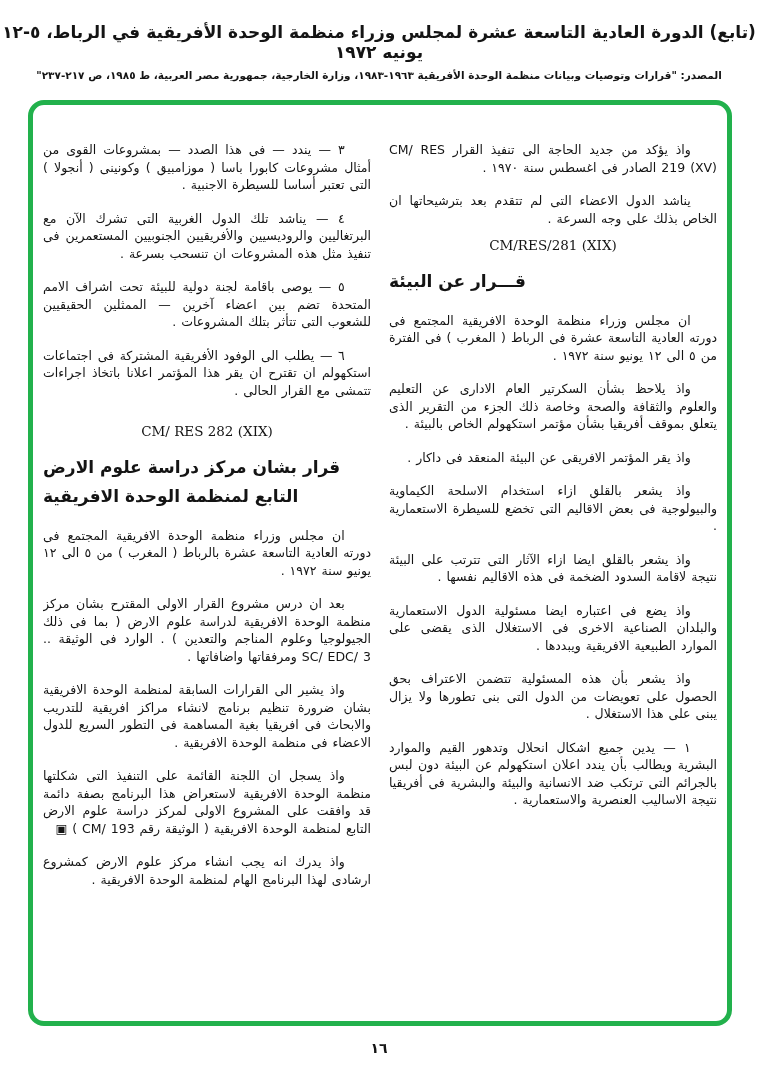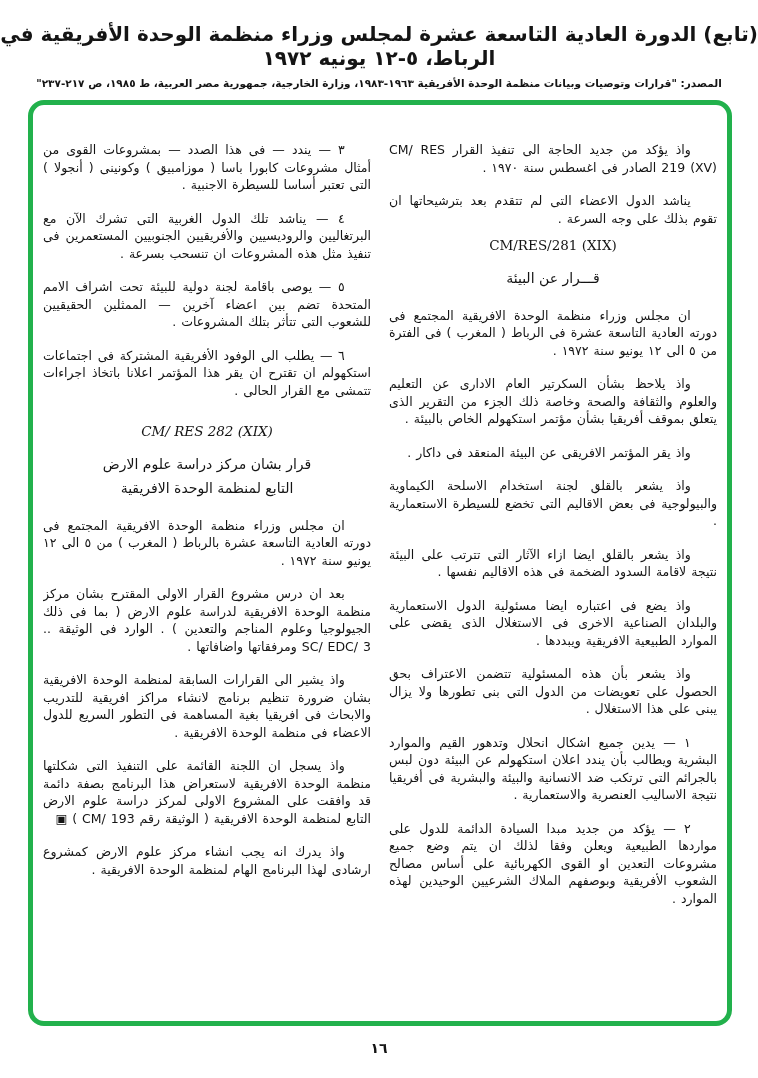--- a/index.html
+++ b/index.html
@@ -2,73 +2,72 @@
 <html lang="ar"><head>
 <meta charset="utf-8">
 <style>
   html,body{margin:0;padding:0;}
   body{
     width:758px;height:1078px;position:relative;overflow:hidden;
     background:#ffffff;color:#141414;
     font-family:"DejaVu Sans", sans-serif;
   }
   .page-header{position:absolute;top:22px;left:0;right:0;text-align:center;direction:rtl;}
-  .page-header .title{font-size:20px;font-weight:bold;letter-spacing:0;}
+  .page-header .title{font-size:17px;font-weight:bold;letter-spacing:0;}
   .page-header .source{font-size:10.5px;font-weight:bold;margin-top:7px;}
   .frame{
     position:absolute;left:28px;top:100px;width:704px;height:926px;
     border:5px solid #22b14c;border-radius:16px;box-sizing:border-box;
     padding:20px 10px 6px;background:#ffffff;
   }
   .cols{display:flex;gap:18px;height:100%;direction:rtl;}
   .col{flex:1;overflow:hidden;direction:rtl;text-align:justify;}
   .p{
     font-size:12.5px;line-height:17.5px;margin:16px 0 10px;
     text-indent:2.1em;word-spacing:1px;
   }
   .ref{
     direction:ltr;text-align:center;unicode-bidi:embed;
     font-family:"DejaVu Serif", serif;font-size:13.5px;font-weight:normal;
     margin:6px 0 10px;text-indent:0;
   }
-  .mt-lg{margin-top:24px;font-style:italic;}
+  .mt-lg{margin-top:24px;}
   .heading{
-    font-weight:normal;text-align:center;font-size:14px;
+    font-weight:bold;text-align:left;font-size:17px;
     margin:14px 0 14px;white-space:pre-line;text-indent:0;line-height:1.7;
   }
   .page-number{
     position:absolute;top:1040px;left:0;right:0;text-align:center;
     font-size:14px;font-weight:bold;direction:rtl;
   }
 </style>
 </head>
 <body>
 
 <header class="page-header">
   <div class="title">(تابع) الدورة العادية التاسعة عشرة لمجلس وزراء منظمة الوحدة الأفريقية في الرباط، ٥-١٢ يونيه ١٩٧٢</div>
   <div class="source">المصدر: "قرارات وتوصيات وبيانات منظمة الوحدة الأفريقية ١٩٦٣-١٩٨٣، وزارة الخارجية، جمهورية مصر العربية، ط ١٩٨٥، ص ٢١٧-٢٣٧"</div>
 </header>
 
 <div class="frame">
   <div class="cols">
 
     <div class="col">
       <p class="p">واذ يؤكد من جديد الحاجة الى تنفيذ القرار CM/ RES 219 (XV) الصادر فى اغسطس سنة ١٩٧٠ .</p>
-      <p class="p">يناشد الدول الاعضاء التى لم تتقدم بعد بترشيحاتها ان تقوم بذلك على وجه السرعة .</p>
+      <p class="p">يناشد الدول الاعضاء التى لم تتقدم بعد بترشيحاتها ان الخاص بذلك على وجه السرعة .</p>
       <div class="ref">CM/RES/281 (XIX)</div>
       <h3 class="heading">قـــرار عن البيئة</h3>
       <p class="p">ان مجلس وزراء منظمة الوحدة الافريقية المجتمع فى دورته العادية التاسعة عشرة فى الرباط ( المغرب ) فى الفترة من ٥ الى ١٢ يونيو سنة ١٩٧٢ .</p>
       <p class="p">واذ يلاحظ بشأن السكرتير العام الادارى عن التعليم والعلوم والثقافة والصحة وخاصة ذلك الجزء من التقرير الذى يتعلق بموقف أفريقيا بشأن مؤتمر استكهولم الخاص بالبيئة .</p>
       <p class="p">واذ يقر المؤتمر الافريقى عن البيئة المنعقد فى داكار .</p>
-      <p class="p">واذ يشعر بالقلق لجنة استخدام الاسلحة الكيماوية والبيولوجية فى بعض الاقاليم التى تخضع للسيطرة الاستعمارية .</p>
+      <p class="p">واذ يشعر بالقلق ازاء استخدام الاسلحة الكيماوية والبيولوجية فى بعض الاقاليم التى تخضع للسيطرة الاستعمارية .</p>
       <p class="p">واذ يشعر بالقلق ايضا ازاء الآثار التى تترتب على البيئة نتيجة لاقامة السدود الضخمة فى هذه الاقاليم نفسها .</p>
       <p class="p">واذ يضع فى اعتباره ايضا مسئولية الدول الاستعمارية والبلدان الصناعية الاخرى فى الاستغلال الذى يقضى على الموارد الطبيعية الافريقية ويبددها .</p>
       <p class="p">واذ يشعر بأن هذه المسئولية تتضمن الاعتراف بحق الحصول على تعويضات من الدول التى بنى تطورها ولا يزال يبنى على هذا الاستغلال .</p>
       <p class="p">١ — يدين جميع اشكال انحلال وتدهور القيم والموارد البشرية ويطالب بأن يندد اعلان استكهولم عن البيئة دون لبس بالجرائم التى ترتكب ضد الانسانية والبيئة والبشرية فى أفريقيا نتيجة الاساليب العنصرية والاستعمارية .</p>
-      <p class="p">٢ — يؤكد من جديد مبدا السيادة الدائمة للدول على مواردها الطبيعية ويعلن وفقا لذلك ان يتم وضع جميع مشروعات التعدين او القوى الكهربائية على أساس مصالح الشعوب الأفريقية وبوصفهم الملاك الشرعيين الوحيدين لهذه الموارد .</p>
     </div>
 
     <div class="col">
       <p class="p">٣ — يندد — فى هذا الصدد — بمشروعات القوى من أمثال مشروعات كابورا باسا ( موزامبيق ) وكونينى ( أنجولا ) التى تعتبر أساسا للسيطرة الاجنبية .</p>
       <p class="p">٤ — يناشد تلك الدول الغربية التى تشرك الآن مع البرتغاليين والروديسيين والأفريقيين الجنوبيين المستعمرين فى تنفيذ مثل هذه المشروعات ان تنسحب بسرعة .</p>
       <p class="p">٥ — يوصى باقامة لجنة دولية للبيئة تحت اشراف الامم المتحدة تضم بين اعضاء آخرين — الممثلين الحقيقيين للشعوب التى تتأثر بتلك المشروعات .</p>
       <p class="p">٦ — يطلب الى الوفود الأفريقية المشتركة فى اجتماعات استكهولم ان تقترح ان يقر هذا المؤتمر اعلانا باتخاذ اجراءات تتمشى مع القرار الحالى .</p>
       <div class="ref mt-lg">CM/ RES 282 (XIX)</div>
       <h3 class="heading">قرار بشان مركز دراسة علوم الارض
 التابع لمنظمة الوحدة الافريقية</h3>

